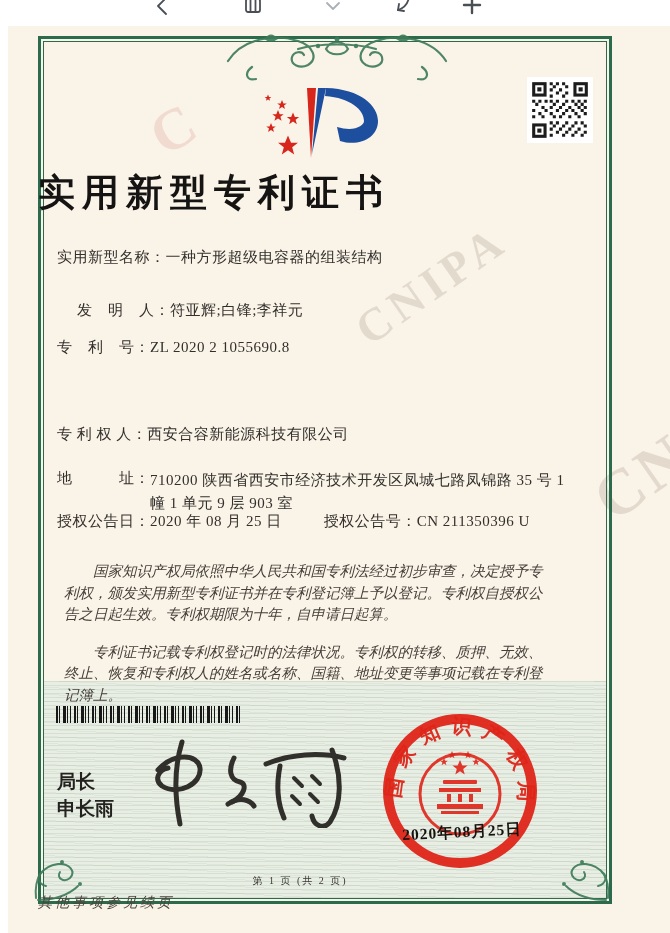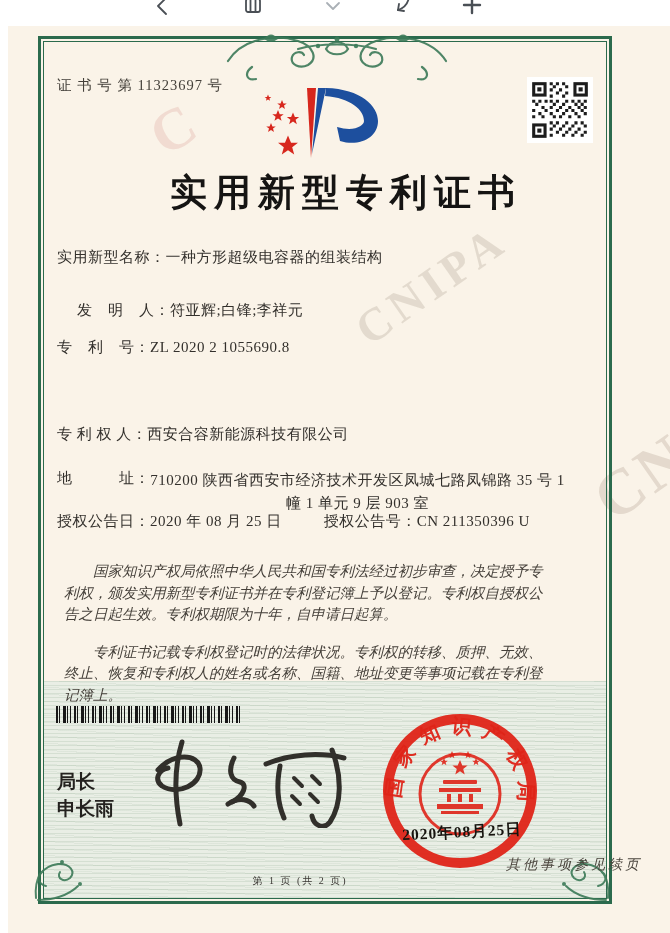--- a/index.html
+++ b/index.html
@@ -29,21 +29,21 @@
 
   .ornament-top{position:absolute;left:222px;top:27px;width:230px;height:54px;z-index:5;}
   .corner{position:absolute;width:60px;height:60px;z-index:5;}
   .corner-bl{left:32px;top:842px;}
   .corner-br{left:552px;top:842px;transform:scaleX(-1);}
 
   
   .cert-no{position:absolute;left:57px;top:76px;z-index:6;font-size:14.5px;letter-spacing:1px;color:#44403a;}
   .qr{position:absolute;left:527px;top:77px;width:66px;height:66px;background:#ffffff;z-index:6;}
   .logo{position:absolute;left:256px;top:86px;width:150px;height:80px;z-index:6;}
-  .cert-title{position:absolute;left:46px;top:168px;width:600px;text-align:center;z-index:6;
+  .cert-title{position:absolute;left:38px;top:168px;width:600px;z-index:6;
               font-size:37px;font-weight:bold;letter-spacing:7px;color:#151413;}
 
   .row{position:absolute;left:57px;z-index:6;font-size:15px;color:#33302c;white-space:nowrap;letter-spacing:0.5px;}
   .row .lab{white-space:pre;}
   .row.wrap .val{white-space:normal;display:inline-block;width:415px;vertical-align:top;line-height:23px;}
   .pair2{margin-left:42px;text-align:center;}
 
   .paras{position:absolute;left:48px;top:545px;width:514px;z-index:6;font-size:14.5px;line-height:21.5px;
          color:#45403a;font-style:italic;}
   .paras .para{text-indent:2em;margin:16px;}
@@ -57,21 +57,21 @@
           font-weight:bold;font-size:19px;color:#24221f;line-height:27px;}
   .signature{position:absolute;left:148px;top:738px;width:205px;height:90px;z-index:7;}
   .signature svg{width:100%;height:100%;}
 
   .seal{position:absolute;left:381px;top:712px;width:158px;height:158px;z-index:7;}
   .seal-date{position:absolute;left:386px;top:822px;width:152px;text-align:center;z-index:8;
              font-size:15.5px;font-weight:600;letter-spacing:1px;color:#17140f;transform:rotate(-3deg);}
 
   .page-info{position:absolute;left:20px;top:874px;width:560px;text-align:center;z-index:6;
              font-size:10px;letter-spacing:2px;color:#3a3733;}
-  .footer-note{position:absolute;left:38px;top:856px;width:604px;text-align:right;z-index:6;
+  .footer-note{position:absolute;left:38px;top:894px;width:604px;text-align:left;z-index:6;
                font-size:14px;letter-spacing:3px;color:#4a453d;font-style:italic;}
 </style>
 </head>
 <body>
 
 <div class="screen">
 
   <div class="toolbar">
     <span class="tico" style="left:152px;">
       <svg viewBox="0 0 22 22">
@@ -151,21 +151,20 @@
       <path d="M4,56 C2,36 10,24 26,22 C38,21 44,30 38,36 C32,41 24,36 28,30"></path>
       <path d="M6,58 C20,58 36,54 46,44"></path>
       <path d="M14,44 c-8,-2 -10,-10 -4,-14"></path>
     </g>
     <g fill="#3c7a58" opacity="0.9">
         <circle cx="48" cy="42" r="2"></circle>
         <circle cx="30" cy="20" r="2"></circle>
       </g>
   </svg>
 
-  <div class="cert-no">证 书 号 第 11323697 号</div>
 
   <svg class="logo" viewBox="0 0 150 80">
     <defs>
       <polygon id="star" points="0,-10 2.9,-3.1 9.5,-3.1 4,1.2 5.9,8.1 0,4 -5.9,8.1 -4,1.2 -9.5,-3.1 -2.9,-3.1"></polygon>
     </defs>
     <path d="M70,2 C105,3 122,20 122,35 C122,52 103,61 84,55 L81,41 C98,46 108,40 108,35 C108,24 95,12 69,10 Z" fill="#1d4f9e"></path>
     <polygon points="51,2 60,2 55,72" fill="#d7271d"></polygon>
     <polygon points="62,2 70,2 56,68" fill="#1d4f9e"></polygon>
     <g fill="#d7271d">
       <use href="#star" transform="translate(32,60) scale(1.05)"></use>
@@ -211,21 +210,21 @@
   </div>
   <div class="row" style="top:301px;margin-left:20px;">
     <span class="lab">发　明　人：</span><span class="val">符亚辉;白锋;李祥元</span>
   </div>
   <div class="row" style="top:338px;">
     <span class="lab">专　利　号：</span><span class="val">ZL 2020 2 1055690.8</span>
   </div>
   <div class="row" style="top:425px;font-family:Liberation Serif, serif;">
     <span class="lab">专 利 权 人：</span><span class="val">西安合容新能源科技有限公司</span>
   </div>
-  <div class="row wrap" style="top:469px;text-align:center;">
+  <div class="row wrap" style="top:469px;">
     <span class="lab">地　　　址：</span><span class="val">710200 陕西省西安市经济技术开发区凤城七路凤锦路 35 号 1 幢 1 单元 9 层 903 室</span>
   </div>
   <div class="row" style="top:512px;">
     <span class="lab">授权公告日：</span><span class="val">2020 年 08 月 25 日</span><span class="lab pair2">授权公告号：</span><span class="val">CN 211350396 U</span>
   </div>
 
   <div class="paras">
     <p class="para">国家知识产权局依照中华人民共和国专利法经过初步审查，决定授予专利权，颁发实用新型专利证书并在专利登记簿上予以登记。专利权自授权公告之日起生效。专利权期限为十年，自申请日起算。</p>
     <p class="para">专利证书记载专利权登记时的法律状况。专利权的转移、质押、无效、终止、恢复和专利权人的姓名或名称、国籍、地址变更等事项记载在专利登记簿上。</p>
   </div>

